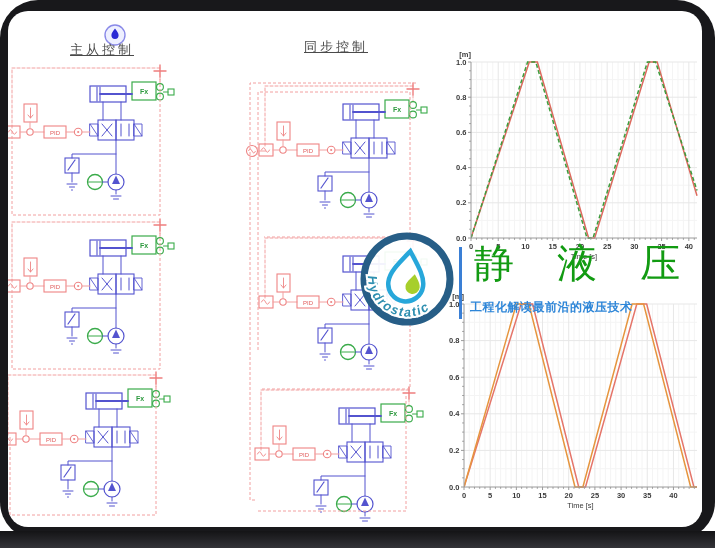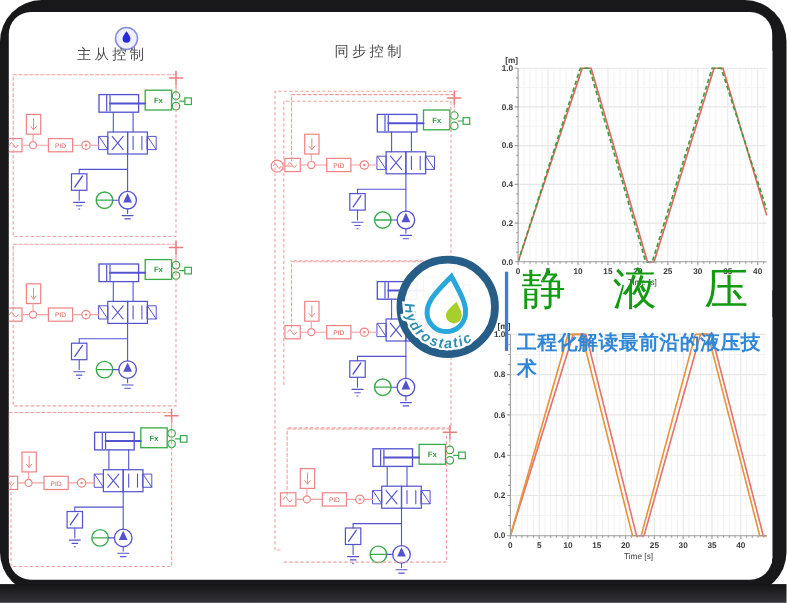--- a/index.html
+++ b/index.html
@@ -4,24 +4,24 @@
 <style>
   html,body{margin:0;padding:0;width:715px;height:548px;overflow:hidden;background:#ffffff;
     font-family:"Liberation Sans","DejaVu Sans",sans-serif;}
   #device{position:absolute;left:0;top:0;width:715px;height:540px;background:#18181b;border-radius:38px;}
   #bottom-strip{position:absolute;left:0;top:531px;width:715px;height:17px;
     background:linear-gradient(#141416,#333338);}
   #screen{position:absolute;left:8px;top:11px;width:694px;height:516px;background:#ffffff;
     border-radius:20px;overflow:hidden;}
   .abs{position:absolute;}
   .circuit-title{position:absolute;font-size:13px;letter-spacing:3px;color:#4a4a4a;
-    font-family:"Liberation Sans","DejaVu Sans",sans-serif;}
+    font-family:"Liberation Sans","DejaVu Sans",sans-serif;text-decoration:underline;}
   .unit{position:absolute;width:172px;height:162px;}
   .wm-title{position:absolute;font-size:40px;font-weight:normal;letter-spacing:16px;line-height:1;}
-  .wm-sub{position:absolute;font-size:18px;font-weight:bold;letter-spacing:0.5px;}
+  .wm-sub{position:absolute;font-size:12px;font-weight:bold;letter-spacing:0.5px;}
   .wm-vline{position:absolute;width:3px;background:#3a7fd5;}
   svg text{font-family:"Liberation Sans","DejaVu Sans",sans-serif;}
   .chart-host{position:absolute;background:#fff;}
 </style>
 </head>
 <body>
 
 <div id="device"></div>
 <div id="bottom-strip"></div>
 

